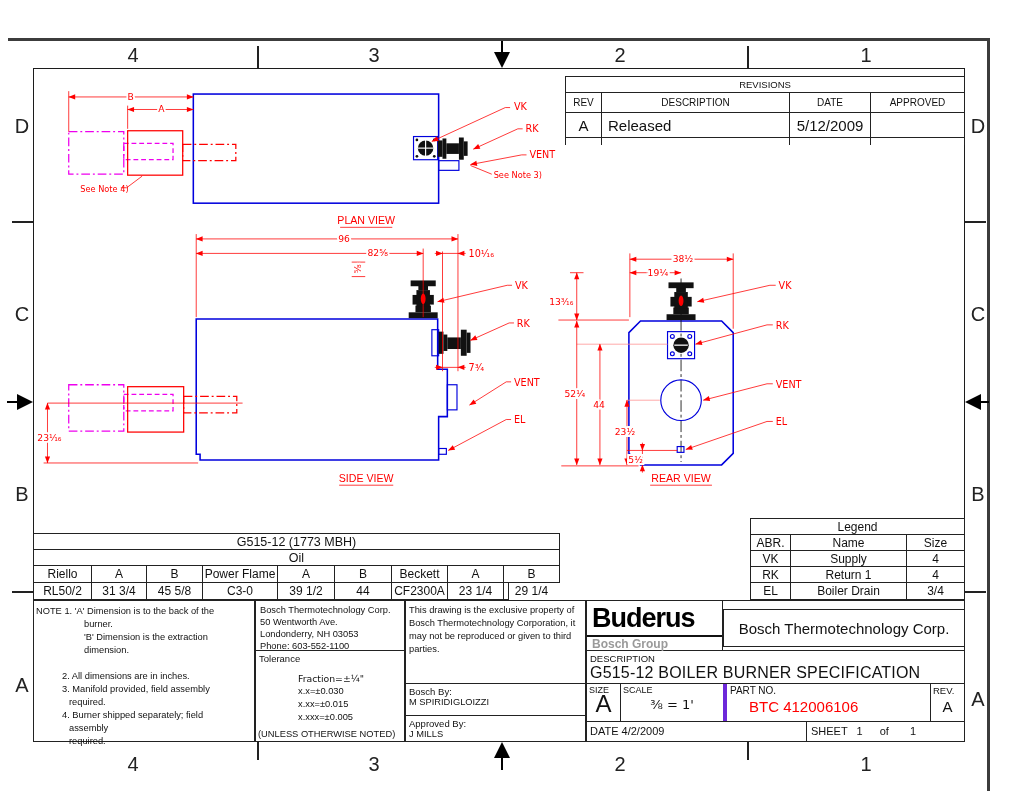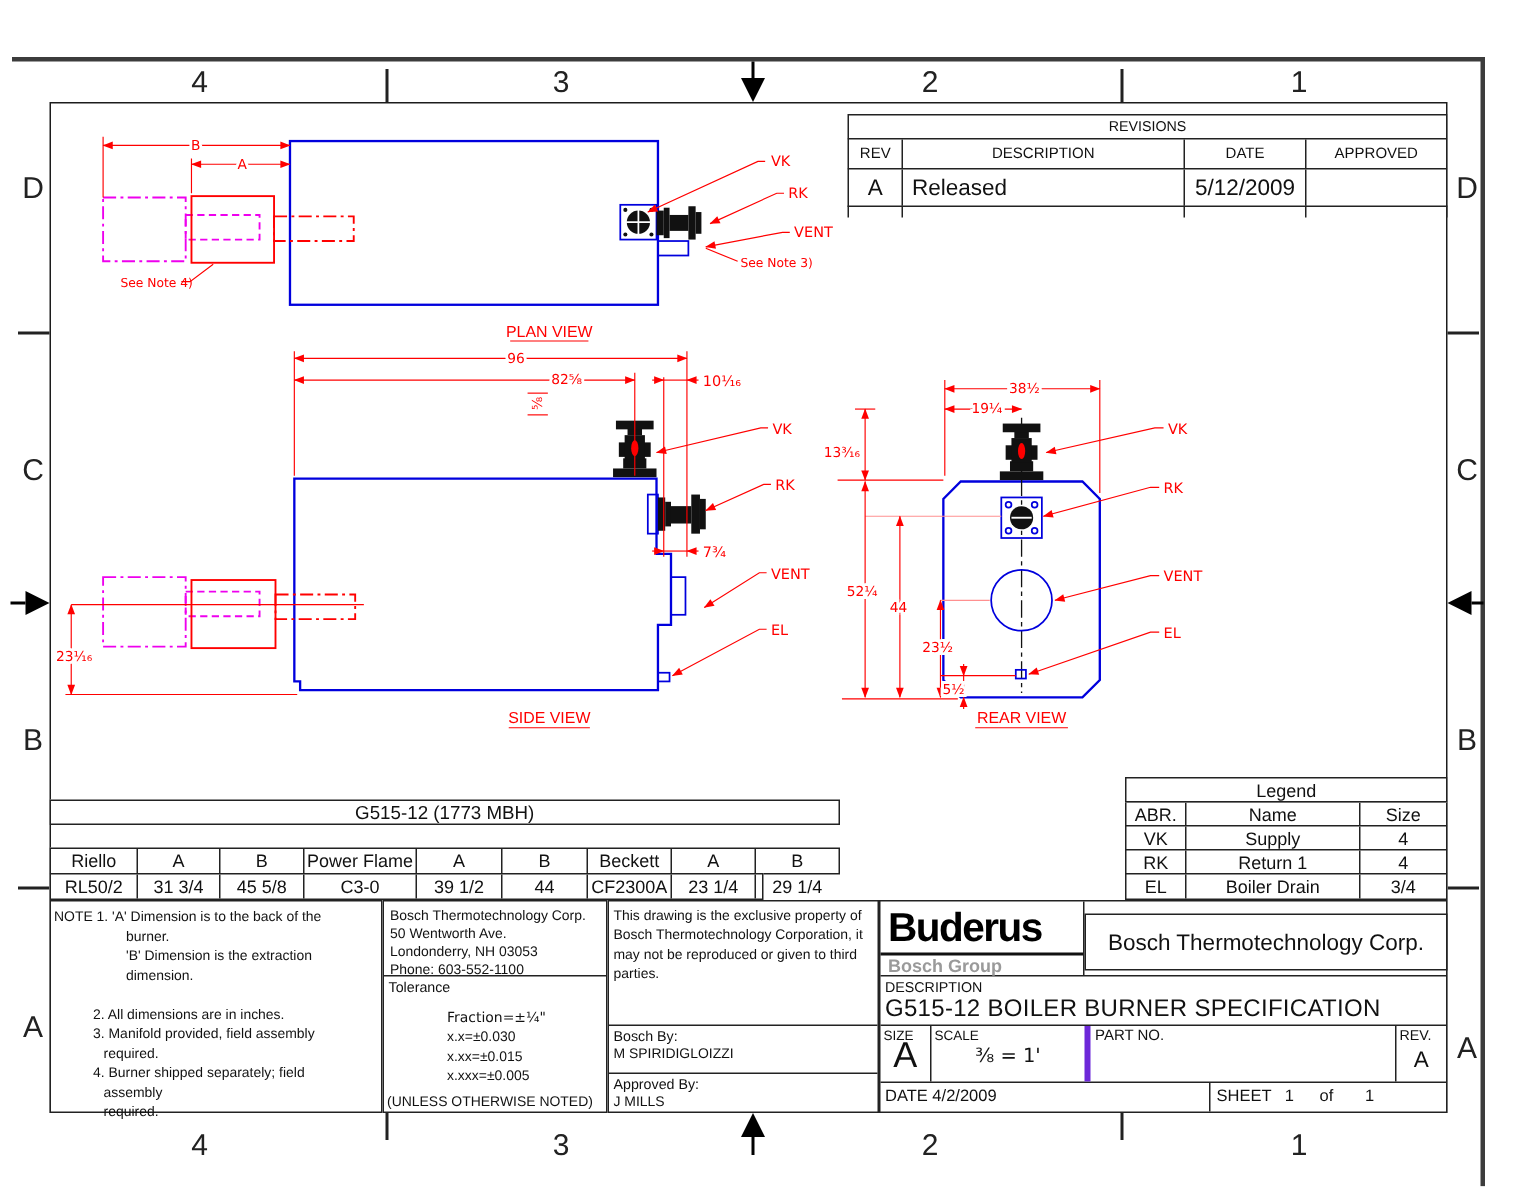--- a/index.html
+++ b/index.html
@@ -331,20 +331,21 @@
   </div>
   <div class="bx" style="left:750px;top:582px;width:215px;height:18px;">
     <div class="grid" style="grid-template-columns:40px 116px 57px;font-size:12px;">
       <div class="cell">EL</div>
       <div class="cell">Boiler Drain</div>
       <div class="cell">3/4</div>
     </div>
   </div>
 
   <div class="bx ctr" style="left:33px;top:533px;width:527px;height:17px;font-size:12.5px;">G515-12 (1773 MBH)</div>
+  <div class="bx ctr" style="left:33px;top:549px;width:527px;height:17px;font-size:12.5px;">Oil</div>
   <div class="bx" style="left:33px;top:565px;width:527px;height:18px;">
     <div class="grid" style="grid-template-columns:58px 55px 56px 75px 57px 57px 56px 56px 55px;font-size:12px;">
       <div class="cell">Riello</div>
       <div class="cell">A</div>
       <div class="cell">B</div>
       <div class="cell">Power Flame</div>
       <div class="cell">A</div>
       <div class="cell">B</div>
       <div class="cell">Beckett</div>
       <div class="cell">A</div>
@@ -428,20 +429,21 @@
       <div style="border-right:1px solid #222;box-sizing:border-box;">
         <div style="font-size:9px;padding:1px 0 0 2px;">SIZE</div>
         <div style="font-size:24px;line-height:22px;text-align:center;margin-top:-2px;">A</div>
       </div>
       <div style="border-right:4px solid #6d28d9;box-sizing:border-box;">
         <div style="font-size:9px;padding:1px 0 0 2px;">SCALE</div>
         <div class="djv" style="font-size:13px;text-align:center;margin-top:2px;">⅜ = 1'</div>
       </div>
       <div style="border-right:1px solid #222;box-sizing:border-box;">
         <div style="font-size:10px;padding:1px 0 0 3px;">PART NO.</div>
+        <div class="red" style="font-size:15px;padding-left:22px;margin-top:2px;">BTC 412006106</div>
       </div>
       <div>
         <div style="font-size:9.5px;padding:1px 0 0 2px;">REV.</div>
         <div style="font-size:15px;text-align:center;margin-top:2px;">A</div>
       </div>
     </div>
 
     <div style="height:19px;display:grid;grid-template-columns:220px 157px;">
       <div style="border-right:1px solid #222;box-sizing:border-box;font-size:11px;line-height:18px;padding-left:3px;">DATE 4/2/2009</div>
       <div style="font-size:11px;line-height:18px;padding-left:4px;">

